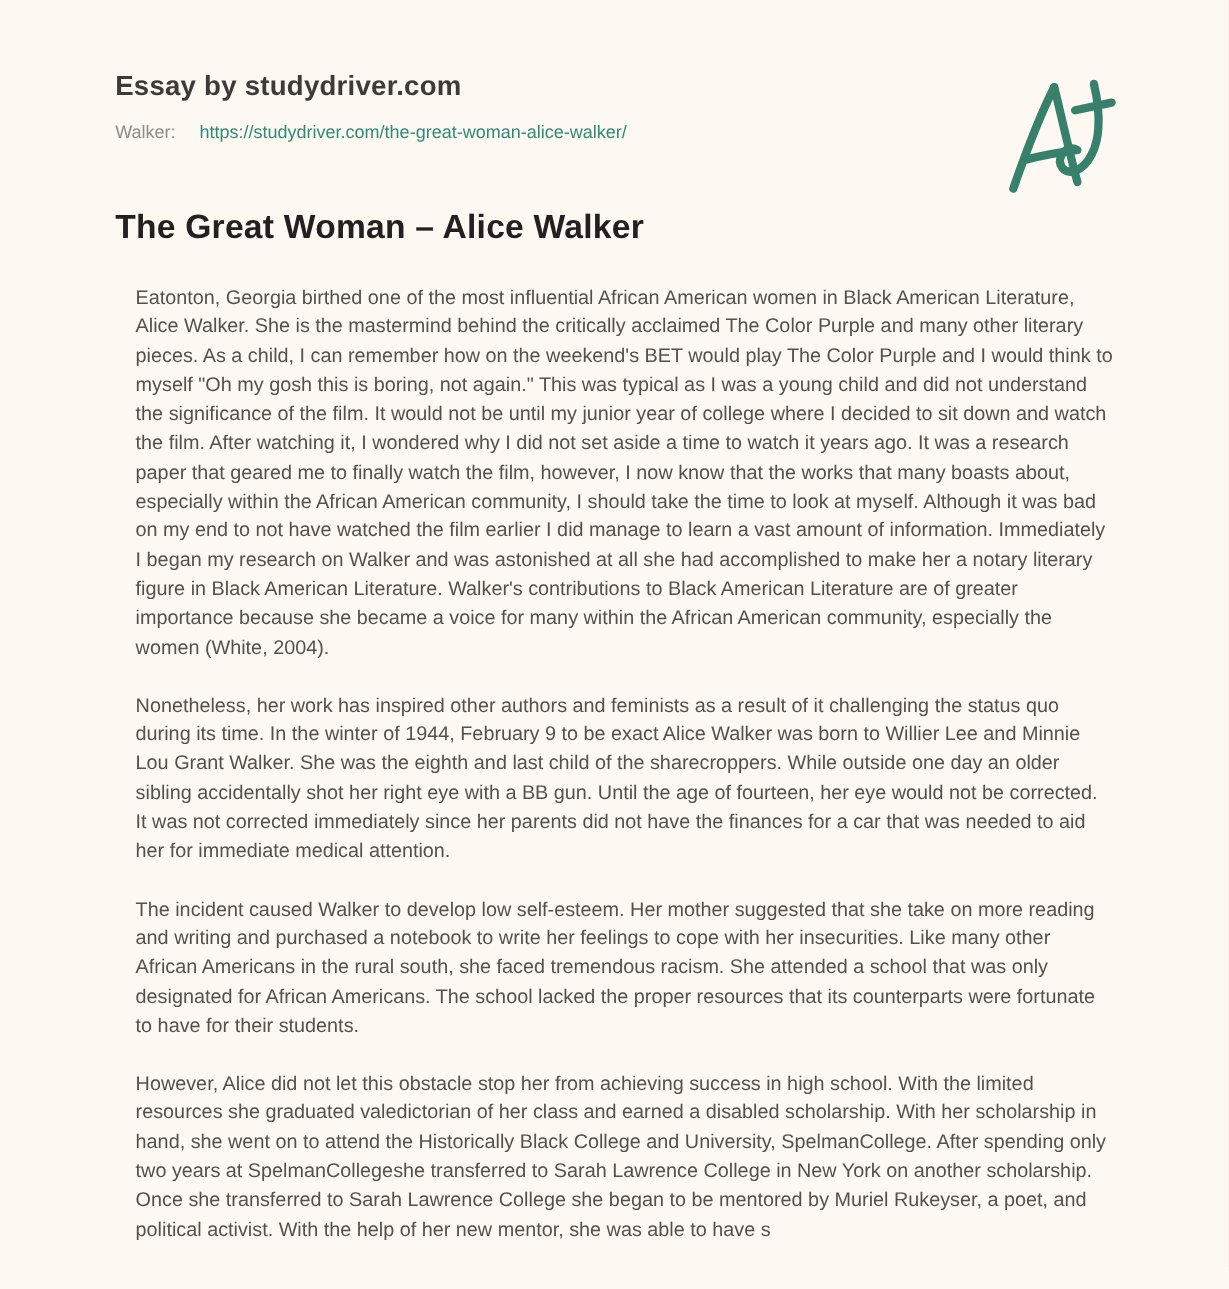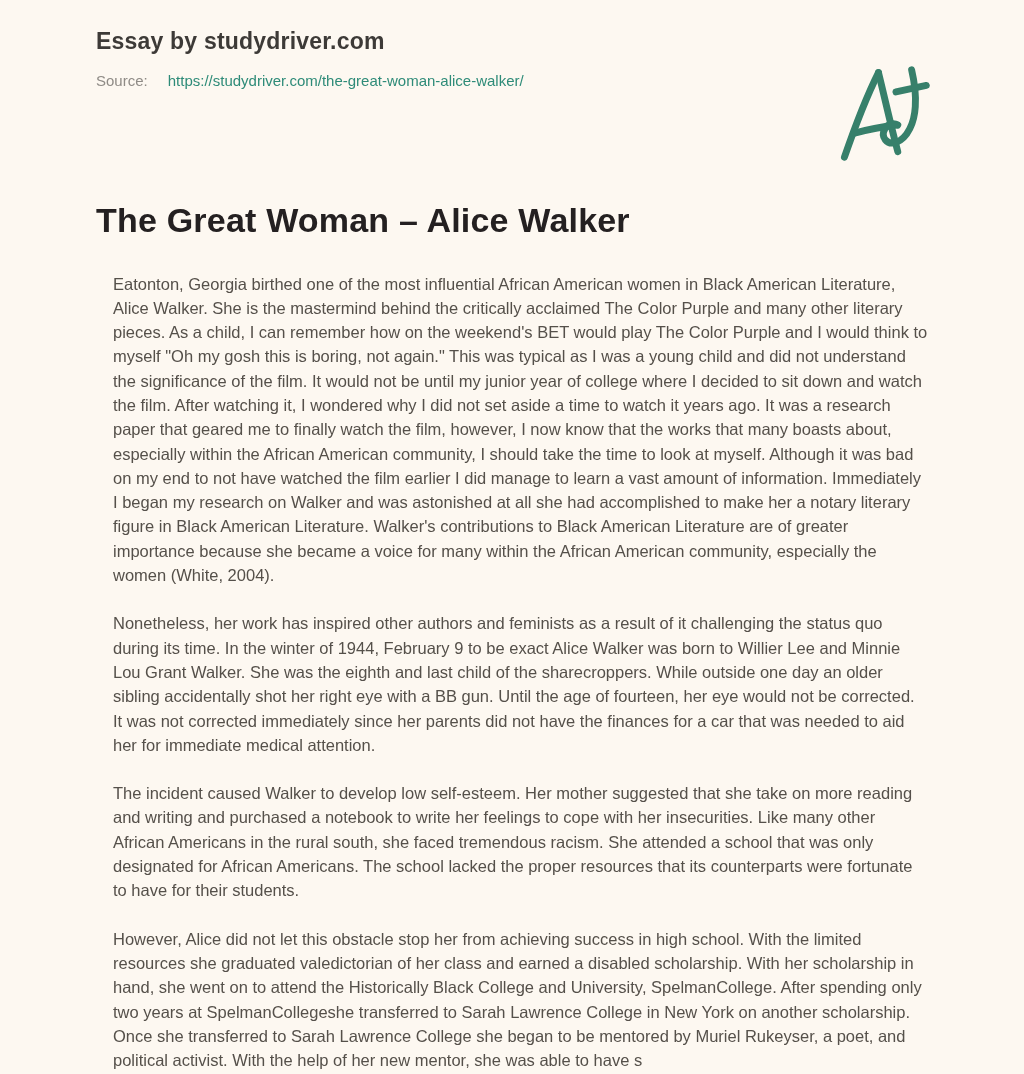--- a/index.html
+++ b/index.html
@@ -14,21 +14,21 @@
     margin: 0 auto;
     background: #fdf8f1;
     overflow: hidden;
     font-family: "Liberation Sans", sans-serif;
     box-sizing: border-box;
   }
   .content {
     padding: 0 96px;
   }
   .header-title {
-    padding-top: 28px;
+    padding-top: 58px;
     font-size: 23px;
     font-weight: 700;
     color: #3d3a37;
     letter-spacing: 0.2px;
   }
   .source-line {
     margin-top: 17px;
     font-size: 15px;
     color: #8f8b86;
   }
@@ -38,22 +38,22 @@
     margin-left: 20px;
   }
   .logo {
     position: absolute;
     top: 62px;
     right: 94px;
     width: 92px;
     height: 104px;
   }
   .doc-title {
-    margin-top: 110px;
-    font-size: 34px;
+    margin-top: 52px;
+    font-size: 28px;
     font-weight: 700;
     color: #242021;
     letter-spacing: 0.2px;
     line-height: 1.25;
   }
   .body-text {
     margin-top: 30px;
     font-size: 16.5px;
     line-height: 24.3px;
     color: #55504a;
@@ -79,21 +79,21 @@
       <path d="M63,31 L96,24"></path>
 
       <path d="M80,7 C83,20 85,34 84,47 C83,64 76,81 63,86 C53,89 46,80 51,71 C54,66 60,64 65,67"></path>
     </svg>
   </div>
 
   <div class="content">
     <div class="header-title">Essay by studydriver.com</div>
 
     <div class="source-line">
-      <span>Source:</span><a class="source-link" href="#">https://studydriver.com/the-great-woman-alice-walker/</a>
+      <span>Walker:</span><a class="source-link" href="#">https://studydriver.com/the-great-woman-alice-walker/</a>
     </div>
 
     <h1 class="doc-title">The Great Woman – Alice Walker</h1>
 
     <div class="body-text">
       <p>Eatonton, Georgia birthed one of the most influential African American women in Black American Literature, Alice Walker. She is the mastermind behind the critically acclaimed The Color Purple and many other literary pieces. As a child, I can remember how on the weekend's BET would play The Color Purple and I would think to myself "Oh my gosh this is boring, not again." This was typical as I was a young child and did not understand the significance of the film. It would not be until my junior year of college where I decided to sit down and watch the film. After watching it, I wondered why I did not set aside a time to watch it years ago. It was a research paper that geared me to finally watch the film, however, I now know that the works that many boasts about, especially within the African American community, I should take the time to look at myself. Although it was bad on my end to not have watched the film earlier I did manage to learn a vast amount of information. Immediately I began my research on Walker and was astonished at all she had accomplished to make her a notary literary figure in Black American Literature. Walker's contributions to Black American Literature are of greater importance because she became a voice for many within the African American community, especially the women (White, 2004).</p>
       <p>Nonetheless, her work has inspired other authors and feminists as a result of it challenging the status quo during its time. In the winter of 1944, February 9 to be exact Alice Walker was born to Willier Lee and Minnie Lou Grant Walker. She was the eighth and last child of the sharecroppers. While outside one day an older sibling accidentally shot her right eye with a BB gun. Until the age of fourteen, her eye would not be corrected. It was not corrected immediately since her parents did not have the finances for a car that was needed to aid her for immediate medical attention.</p>
       <p>The incident caused Walker to develop low self-esteem. Her mother suggested that she take on more reading and writing and purchased a notebook to write her feelings to cope with her insecurities. Like many other African Americans in the rural south, she faced tremendous racism. She attended a school that was only designated for African Americans. The school lacked the proper resources that its counterparts were fortunate to have for their students.</p>
       <p>However, Alice did not let this obstacle stop her from achieving success in high school. With the limited resources she graduated valedictorian of her class and earned a disabled scholarship. With her scholarship in hand, she went on to attend the Historically Black College and University, SpelmanCollege. After spending only two years at SpelmanCollegeshe transferred to Sarah Lawrence College in New York on another scholarship. Once she transferred to Sarah Lawrence College she began to be mentored by Muriel Rukeyser, a poet, and political activist. With the help of her new mentor, she was able to have s</p>
     </div>

